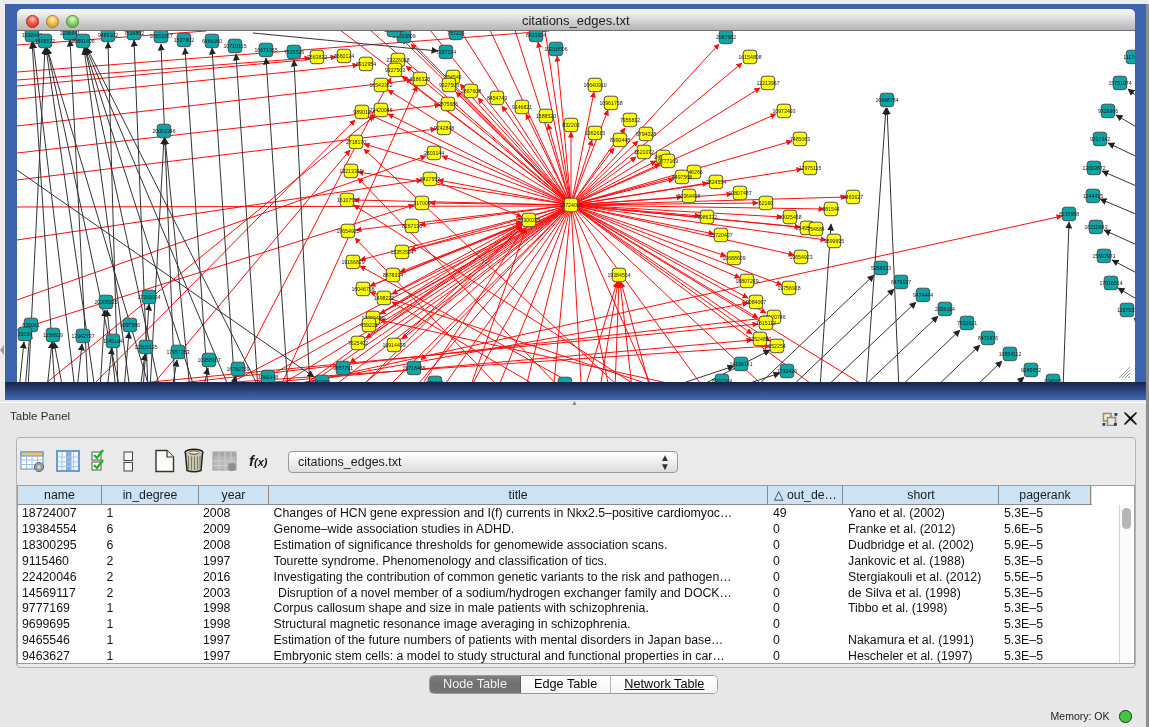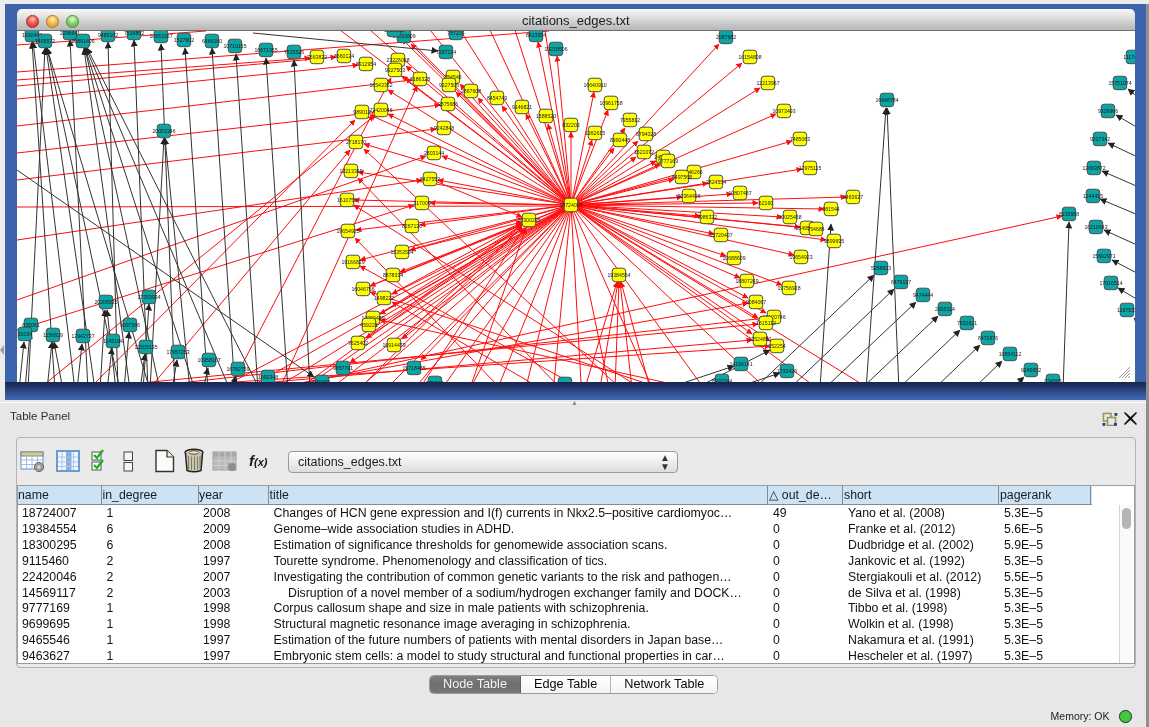--- a/index.html
+++ b/index.html
@@ -17,30 +17,30 @@
 #tptitle { left:10px; top:10px; font-size:11.5px; color:#2e2e2e; position:absolute; }
 #inset { left:15.5px; top:37px; width:1120px; height:231px; background:#eaeaea; border:1px solid #b2b2b2; border-radius:4px; position:absolute; }
 .tbi { position:absolute; }
 .fx { position:absolute; left:249px; top:52px; font-size:15px; font-style:italic; font-weight:bold; color:#1a1a1a; }
 .fx span { font-size:11px; }
 #combo { left:288px; top:51px; width:390px; height:21.5px; border:1px solid #9a9a9a; border-radius:4px;
   background:linear-gradient(#ffffff,#f0f0f0 45%,#dcdcdc); position:absolute; font-size:12.5px; color:#1c1c1c; line-height:20px; padding-left:9px; }
 #combo .ud { position:absolute; right:7px; top:1px; font-size:10px; color:#333; letter-spacing:0; line-height:9px; }
 #tablebox { left:17px; top:85px; width:1118px; height:178.5px; background:#fff; border:1px solid #9c9c9c; border-top:1px solid #9c9c9c; position:absolute; }
 #thead { position:absolute; left:0px; top:0px; width:1074px; height:19px; background:#cbe3f4; border-bottom:1px solid #8a8a8a; }
-.hc { position:absolute; top:0; height:18px; text-align:left; font-size:12.3px; color:#1c1c1c; line-height:18px; border-right:1px solid #8a8a8a; }
+.hc { position:absolute; top:0; height:18px; text-align:center; font-size:12.3px; color:#1c1c1c; line-height:18px; border-right:1px solid #8a8a8a; }
 #tbody { position:absolute; left:0; top:20px; width:1074px; height:158px; overflow:hidden; }
 .tr { position:absolute; left:0; width:1074px; height:16px; }
 .c { position:absolute; top:0; height:16px; font-size:12.3px; color:#111; line-height:15px; white-space:nowrap; overflow:hidden; }
 #vscroll { position:absolute; right:2px; top:19px; width:13px; height:158px; background:#fafafa; border-left:1px solid #d5d5d5; }
 #vthumb { position:absolute; left:1.5px; top:3px; width:9px; height:21px; background:#b5b5b5; border-radius:5px; }
 #tabs { position:absolute; left:429px; top:275px; height:19px; display:flex; border:1px solid #9b9b9b; border-radius:4.5px; overflow:hidden; background:#fff; }
 .tab { font-size:12.7px; color:#0a0a0a; line-height:17.5px; padding:0 13px; border-right:1px solid #b5b5b5; background:linear-gradient(#ffffff,#f4f4f4); }
 .tab.sel { background:linear-gradient(#7f7f7f,#6f6f6f 50%,#757575); color:#f3f3f3; border-right:1px solid #5f5f5f; }
-.tab:last-child { border-right:none; }
+.tab:last-child { border-right:none;text-decoration:underline; }
 #mem { position:absolute; right:36px; top:310px; font-size:10.5px; color:#222; }
 #memdot { position:absolute; right:14px; top:310px; width:12.5px; height:12.5px; border-radius:50%; background:#3ec93e; border:1.2px solid #2c2c2c; }
 #splitarrow { position:absolute; left:571px; top:399px; font-size:7px; color:#8a8a8a; }
 #lmark { position:absolute; left:0px; top:345px; width:0; height:0; border-top:5px solid transparent; border-bottom:5px solid transparent; border-right:4px solid #9a9a9a; }
 </style></head>
 <body>
 <div class="abs" id="frame"></div>
 <div class="abs" id="fbot"></div>
 <div class="abs" id="titlebar">
   <div class="tl" style="left:9px; background:radial-gradient(circle at 50% 30%, #ffb3ad 8%, #f05c50 45%, #d23b30 80%); border:1px solid #ab2f26;"></div>
@@ -890,21 +890,21 @@
         <div class="hc" style="left:826px;width:155px">short</div>
         <div class="hc" style="left:982px;width:91px">pagerank</div>
       </div>
    <div id="tbody">
         <div class="tr" style="top:0px">
           <div class="c" style="left:4px;width:204px">18724007</div>
           <div class="c" style="left:88.5px;width:216px">1</div>
           <div class="c" style="left:185px;width:191px">2008</div>
           <div class="c" style="left:255.60000000000002px;width:619px">Changes of HCN gene expression and I(f) currents in Nkx2.5–positive cardiomyoc…</div>
           <div class="c" style="left:755px;width:195px">49</div>
-          <div class="c" style="left:830px;width:276px">Yano et al. (2008)</div>
+          <div class="c" style="left:830px;width:276px">Yano et al. (2002)</div>
           <div class="c" style="left:986px;width:212px">5.3E–5</div>
         </div>
         <div class="tr" style="top:15.9px">
           <div class="c" style="left:4px;width:204px">19384554</div>
           <div class="c" style="left:88.5px;width:216px">6</div>
           <div class="c" style="left:185px;width:191px">2009</div>
           <div class="c" style="left:255.60000000000002px;width:619px">Genome–wide association studies in ADHD.</div>
           <div class="c" style="left:755px;width:195px">0</div>
           <div class="c" style="left:830px;width:276px">Franke et al. (2012)</div>
           <div class="c" style="left:986px;width:212px">5.6E–5</div>
@@ -917,57 +917,56 @@
           <div class="c" style="left:755px;width:195px">0</div>
           <div class="c" style="left:830px;width:276px">Dudbridge et al. (2002)</div>
           <div class="c" style="left:986px;width:212px">5.9E–5</div>
         </div>
         <div class="tr" style="top:47.7px">
           <div class="c" style="left:4px;width:204px">9115460</div>
           <div class="c" style="left:88.5px;width:216px">2</div>
           <div class="c" style="left:185px;width:191px">1997</div>
           <div class="c" style="left:255.60000000000002px;width:619px">Tourette syndrome. Phenomenology and classification of tics.</div>
           <div class="c" style="left:755px;width:195px">0</div>
-          <div class="c" style="left:830px;width:276px">Jankovic et al. (1992)</div>
+          <div class="c" style="left:830px;width:276px">Jankovic et al. (1988)</div>
           <div class="c" style="left:986px;width:212px">5.3E–5</div>
         </div>
         <div class="tr" style="top:63.6px">
           <div class="c" style="left:4px;width:204px">22420046</div>
           <div class="c" style="left:88.5px;width:216px">2</div>
-          <div class="c" style="left:185px;width:191px">2007</div>
+          <div class="c" style="left:185px;width:191px">2016</div>
           <div class="c" style="left:255.60000000000002px;width:619px">Investigating the contribution of common genetic variants to the risk and pathogen…</div>
           <div class="c" style="left:755px;width:195px">0</div>
           <div class="c" style="left:830px;width:276px">Stergiakouli et al. (2012)</div>
           <div class="c" style="left:986px;width:212px">5.5E–5</div>
         </div>
         <div class="tr" style="top:79.5px">
           <div class="c" style="left:4px;width:204px">14569117</div>
           <div class="c" style="left:88.5px;width:216px">2</div>
           <div class="c" style="left:185px;width:191px">2003</div>
-          <div class="c" style="left:270px;width:619px">Disruption of a novel member of a sodium/hydrogen exchanger family and DOCK…</div>
+          <div class="c" style="left:260px;width:619px">Disruption of a novel member of a sodium/hydrogen exchanger family and DOCK…</div>
           <div class="c" style="left:755px;width:195px">0</div>
           <div class="c" style="left:830px;width:276px">de Silva et al. (1998)</div>
           <div class="c" style="left:986px;width:212px">5.3E–5</div>
         </div>
         <div class="tr" style="top:95.4px">
           <div class="c" style="left:4px;width:204px">9777169</div>
           <div class="c" style="left:88.5px;width:216px">1</div>
           <div class="c" style="left:185px;width:191px">1998</div>
           <div class="c" style="left:255.60000000000002px;width:619px">Corpus callosum shape and size in male patients with schizophrenia.</div>
           <div class="c" style="left:755px;width:195px">0</div>
           <div class="c" style="left:830px;width:276px">Tibbo et al. (1998)</div>
           <div class="c" style="left:986px;width:212px">5.3E–5</div>
         </div>
         <div class="tr" style="top:111.30000000000001px">
           <div class="c" style="left:4px;width:204px">9699695</div>
           <div class="c" style="left:88.5px;width:216px">1</div>
           <div class="c" style="left:185px;width:191px">1998</div>
           <div class="c" style="left:255.60000000000002px;width:619px">Structural magnetic resonance image averaging in schizophrenia.</div>
           <div class="c" style="left:755px;width:195px">0</div>
-          <div class="c" style="left:830px;width:276px">Wolkin et al. (1998)</div>
           <div class="c" style="left:986px;width:212px">5.3E–5</div>
         </div>
         <div class="tr" style="top:127.20000000000002px">
           <div class="c" style="left:4px;width:204px">9465546</div>
           <div class="c" style="left:88.5px;width:216px">1</div>
           <div class="c" style="left:185px;width:191px">1997</div>
           <div class="c" style="left:255.60000000000002px;width:619px">Estimation of the future numbers of patients with mental disorders in Japan base…</div>
           <div class="c" style="left:755px;width:195px">0</div>
           <div class="c" style="left:830px;width:276px">Nakamura et al. (1991)</div>
           <div class="c" style="left:986px;width:212px">5.3E–5</div>

